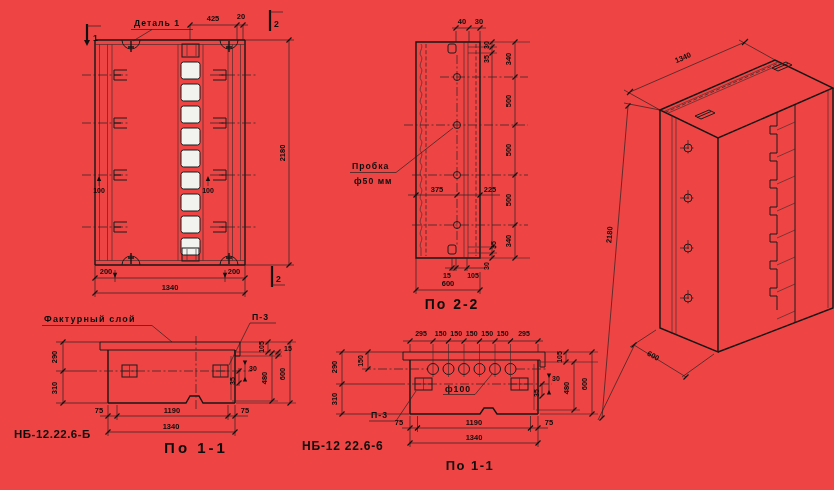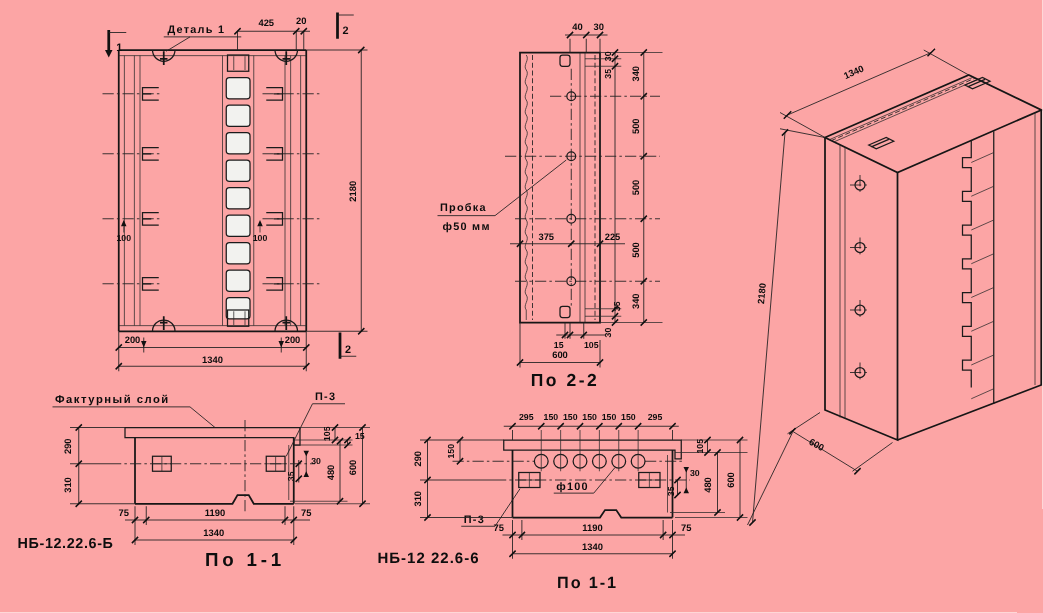--- a/index.html
+++ b/index.html
@@ -1,16 +1,16 @@
 <!DOCTYPE html>
 <html><head>
 <meta charset="utf-8">
 <style>
   html,body{margin:0;padding:0;background:#fff;}
-  .stage{position:relative;width:834px;height:490px;background:#fca5a5;overflow:hidden;
+  .stage{position:relative;width:834px;height:490px;background:#ef4444;overflow:hidden;
          font-family:"Liberation Sans", sans-serif;}
   svg{position:absolute;left:0;top:0;}
   .ln{stroke:#1b1b1b;stroke-width:1;fill:none;}
   .thn{stroke:#2a2a2a;stroke-width:0.6;fill:none;}
   .thk{stroke:#111;stroke-width:2.2;fill:none;}
   .md{stroke:#161616;stroke-width:1.4;fill:none;}
   .dash{stroke:#222;stroke-width:0.7;fill:none;stroke-dasharray:4 2.2;}
   .dd{stroke:#222;stroke-width:0.7;fill:none;stroke-dasharray:9 2.5 2 2.5;}
   .dim{stroke:#222;stroke-width:0.7;fill:none;}
   .tk{stroke:#111;stroke-width:1.15;fill:none;}

